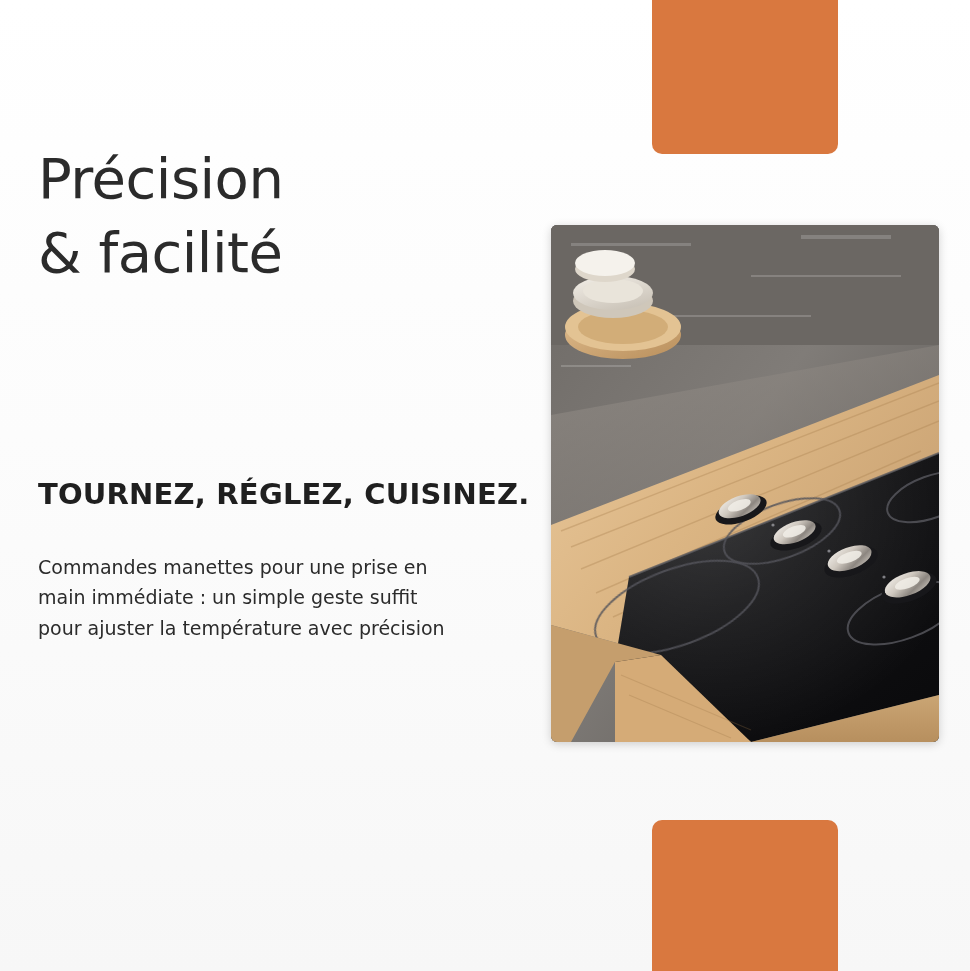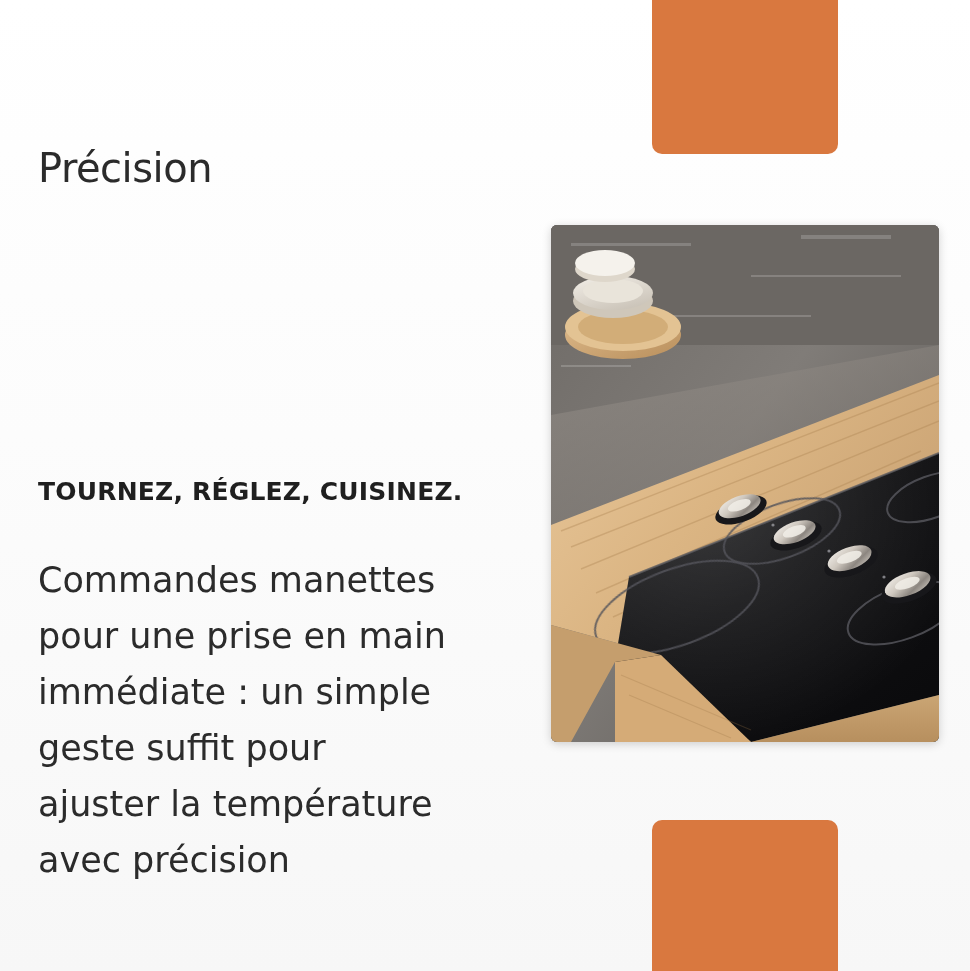--- a/index.html
+++ b/index.html
@@ -46,52 +46,52 @@
   
   .headline {
     position: absolute;
     left: 38px;
     top: 142px;
     width: 470px;
   }
   .headline .line {
     font-family: "DejaVu Sans", sans-serif;
     font-weight: 400;
-    font-size: 40px;
+    font-size: 56px;
     line-height: 1.32;
     letter-spacing: -0.5px;
     color: #2b2b2b;
     white-space: nowrap;
   }
   .headline .line.accent {
     color: #d9783f;
   }
 
   
   .subhead {
     position: absolute;
     left: 38px;
     top: 477px;
     width: 480px;
     font-family: "DejaVu Sans", sans-serif;
     font-weight: bold;
-    font-size: 25px;
+    font-size: 29px;
     letter-spacing: 0.2px;
     color: #1f1f1f;
     white-space: nowrap;
   }
 
   
   .bodycopy {
     position: absolute;
     left: 38px;
     top: 552px;
     width: 420px;
     font-family: "DejaVu Sans", sans-serif;
-    font-size: 35px;
+    font-size: 19px;
     line-height: 1.6;
     color: #2b2b2b;
   }
 
   
   .photo {
     position: absolute;
     left: 551px;
     top: 225px;
     width: 388px;
@@ -121,20 +121,21 @@
 <body>
 
 <div class="poster">
   <div class="bg-soft"></div>
 
   <div class="orange-block orange-top"></div>
   <div class="orange-block orange-bottom"></div>
 
   <div class="headline">
     <div class="line">Précision</div>
+    <div class="line">&amp; facilité</div>
   </div>
 
   <div class="subhead">TOURNEZ, RÉGLEZ, CUISINEZ.</div>
 
   <div class="bodycopy">Commandes manettes pour une prise en main immédiate : un simple geste suffit pour ajuster la température avec précision</div>
 
   <div class="photo">
     <svg viewBox="0 0 388 517" xmlns="http://www.w3.org/2000/svg">
       <defs>
         <linearGradient id="wallG" x1="0" y1="0" x2="1" y2="1">

